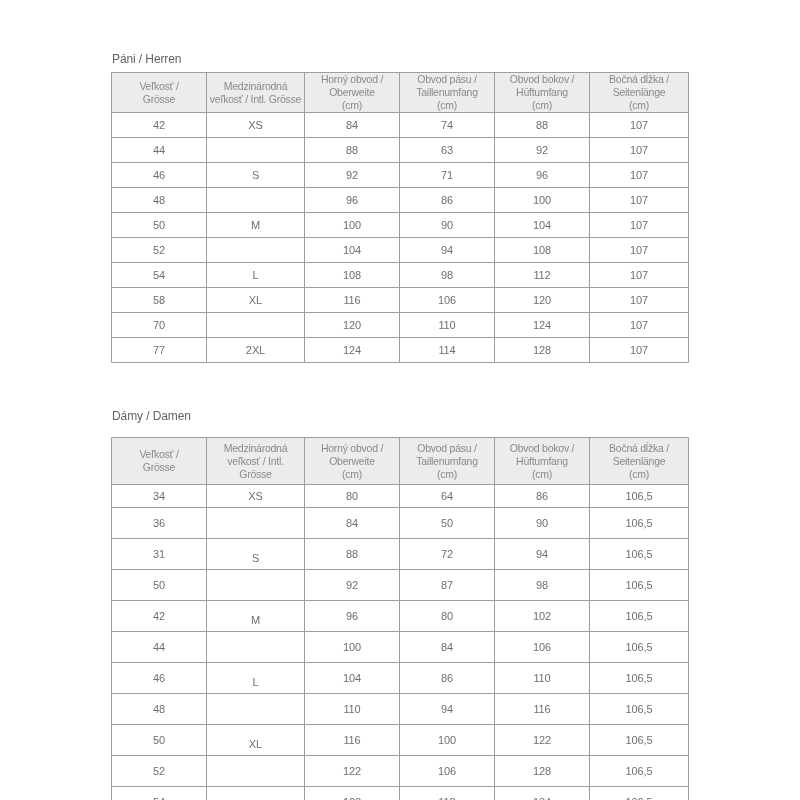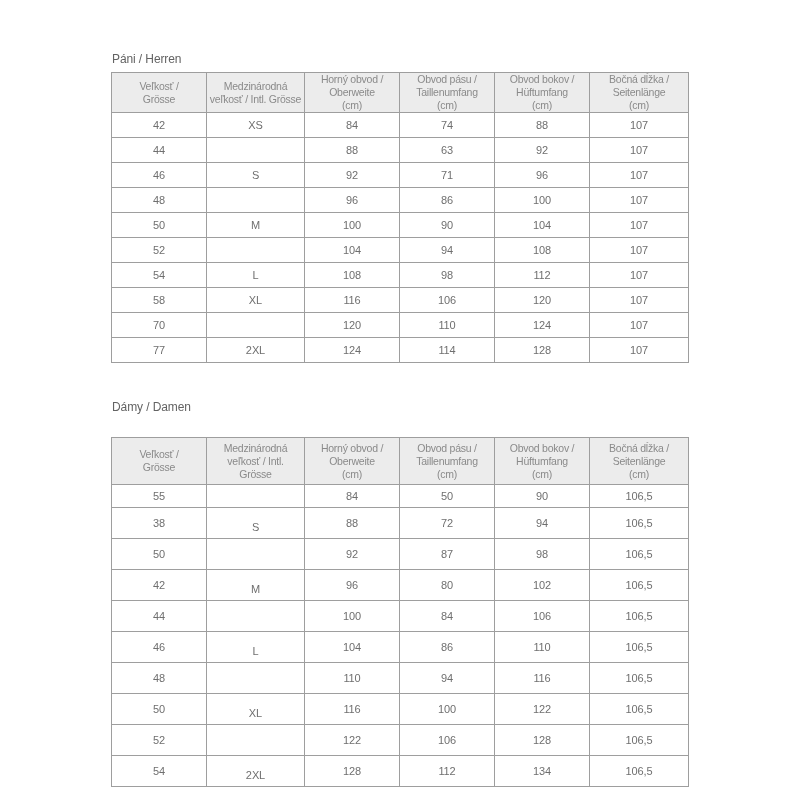--- a/index.html
+++ b/index.html
@@ -8,21 +8,21 @@
     font-family: "Liberation Sans", sans-serif;
     -webkit-font-smoothing: antialiased;
   }
   .table-title {
     position: absolute; left: 112px;
     font-size: 12px; line-height: 14px; font-weight: 400;
     color: var(--title-text, #636363);
     letter-spacing: -0.1px;
   }
   #mens-title   { top: 52px; }
-  #womens-title { top: 400px; }
+  #womens-title { top: 409px; }
 
   table.size-table {
     position: absolute; left: 111px;
     border-collapse: collapse; table-layout: fixed;
     width: 577px;
   }
   #mens-table   { top: 72px; }
   #womens-table { top: 437px; }
 
   th, td {
@@ -208,29 +208,37 @@
         <th>Obvod bokov /
 Hüftumfang
 (cm)</th>
         <th>Bočná dĺžka /
 Seitenlänge
 (cm)</th>
       </tr>
     </thead>
     <tbody>
         <tr>
-          <td>55</td>
+          <td>34</td>
+          <td class="intl">XS</td>
+          <td>80</td>
+          <td>64</td>
+          <td>86</td>
+          <td>106,5</td>
+        </tr>
+        <tr>
+          <td>36</td>
           <td class="intl"></td>
           <td>84</td>
           <td>50</td>
           <td>90</td>
           <td>106,5</td>
         </tr>
         <tr>
-          <td>38</td>
+          <td>31</td>
           <td class="intl">S</td>
           <td>88</td>
           <td>72</td>
           <td>94</td>
           <td>106,5</td>
         </tr>
         <tr>
           <td>50</td>
           <td class="intl"></td>
           <td>92</td>

